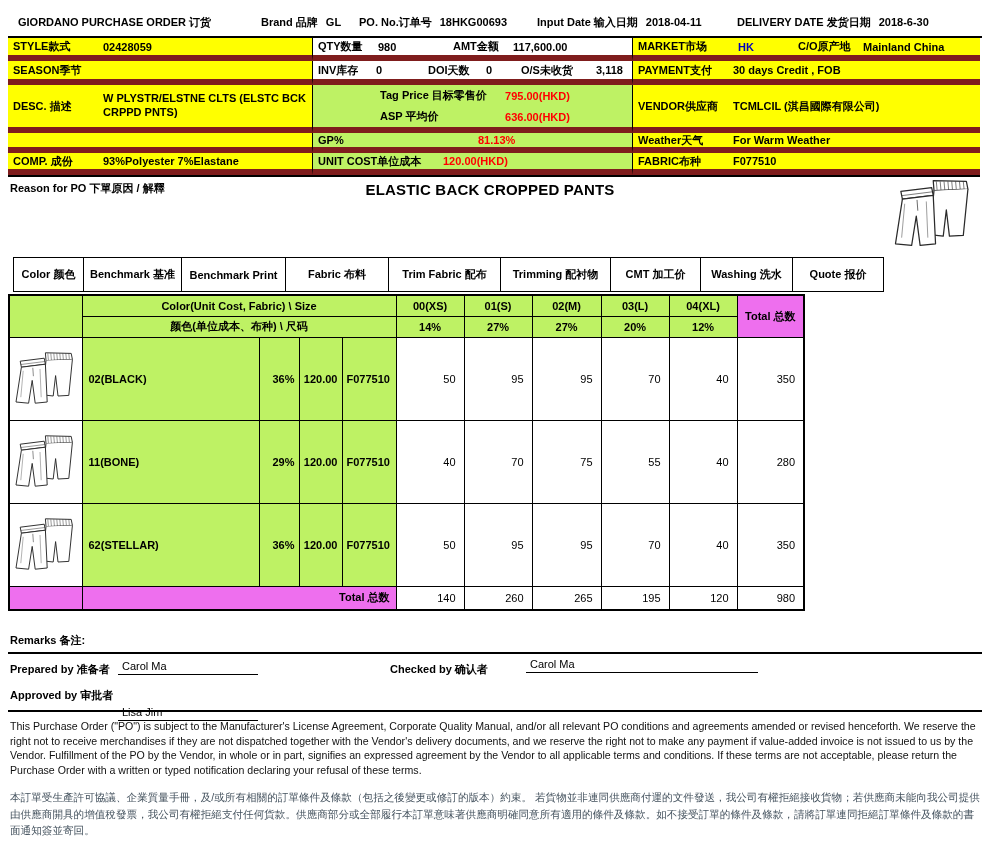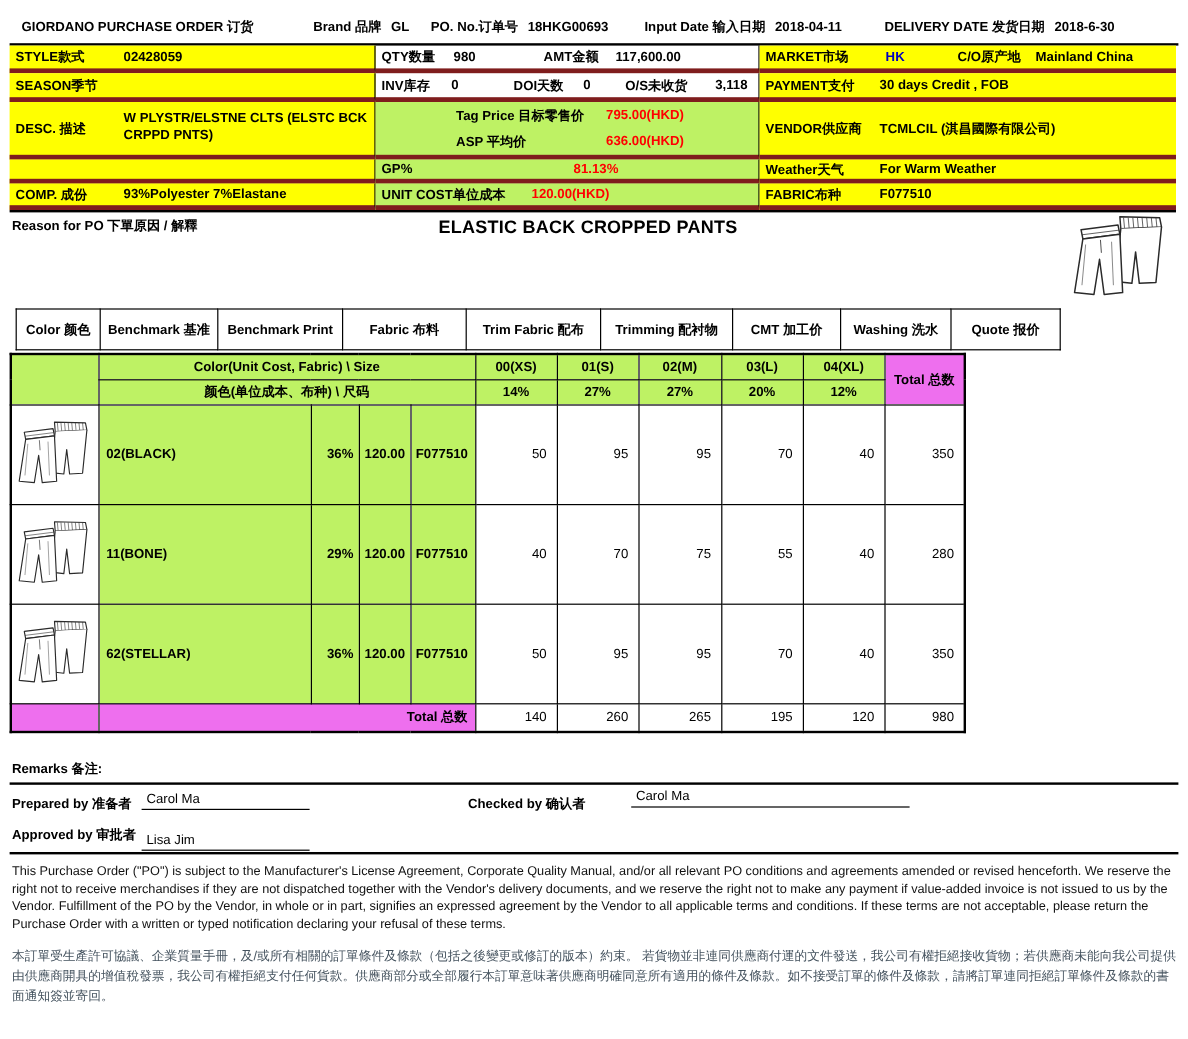--- a/index.html
+++ b/index.html
@@ -13,21 +13,21 @@
   .seg-title { width:243px; }
   .seg-brand { width:98px; }
   .seg-po    { width:178px; }
   .seg-input { width:200px; }
   .lbl-gap { display:inline-block; width:8px; }
 
   
   .spec { display:grid; grid-template-columns:305px 320px 347px;
           grid-template-rows:23px 24px 48px 20px 22px;
           width:972px; margin:0 0 0 8px; border-bottom:2px solid #000; font-size:11px; }
-  .spec > div { border-right:1px solid #000; border-bottom:4px solid #7f1d1d;
+  .spec > div { border-right:1px solid #000; border-bottom:6px solid #7f1d1d;
                 display:flex; align-items:center; font-weight:bold; overflow:hidden; white-space:nowrap; }
   .spec > div:nth-child(3n) { border-right:none; }
   .yellow { background:#FFFF00; }
   .ivory  { background:#bef264; }
   .w90  { display:inline-block; width:90px;  margin-left:5px; }
   .w95  { display:inline-block; width:95px;  margin-left:5px; }
   .w100 { display:inline-block; width:100px; margin-left:5px; }
   .w125 { display:inline-block; width:125px; margin-left:5px; }
   .w160 { display:inline-block; width:160px; margin-left:5px; }
   .red  { color:#FF0000; }
@@ -332,21 +332,21 @@
 
     <div class="sigrow">
       <span class="sig-label" style="left:2px;top:4px">Prepared by 准备者</span>
       <span class="sig-value" style="left:110px;top:2px;width:140px">Carol Ma</span>
       <span class="sig-label" style="left:382px;top:4px">Checked by 确认者</span>
       <span class="sig-value" style="left:518px;top:0;width:232px">Carol Ma</span>
     </div>
 
     <div class="sigrow">
       <span class="sig-label" style="left:2px;top:2px">Approved by 审批者</span>
-      <span class="sig-value" style="left:110px;top:8px;width:140px">Lisa Jim</span>
+      <span class="sig-value" style="left:110px;top:20px;width:140px">Lisa Jim</span>
     </div>
 
     <div class="hr2"></div>
 
     <div class="terms-en">This Purchase Order ("PO") is subject to the Manufacturer's License Agreement, Corporate Quality Manual, and/or all relevant PO conditions and agreements amended or revised henceforth. We reserve the right not to receive merchandises if they are not dispatched together with the Vendor's delivery documents, and we reserve the right not to make any payment if value-added invoice is not issued to us by the Vendor. Fulfillment of the PO by the Vendor, in whole or in part, signifies an expressed agreement by the Vendor to all applicable terms and conditions. If these terms are not acceptable, please return the Purchase Order with a written or typed notification declaring your refusal of these terms.</div>
     <div class="terms-zh">本訂單受生產許可協議、企業質量手冊，及/或所有相關的訂單條件及條款（包括之後變更或修訂的版本）約束。 若貨物並非連同供應商付運的文件發送，我公司有權拒絕接收貨物；若供應商未能向我公司提供由供應商開具的增值稅發票，我公司有權拒絕支付任何貨款。供應商部分或全部履行本訂單意味著供應商明確同意所有適用的條件及條款。如不接受訂單的條件及條款，請將訂單連同拒絕訂單條件及條款的書面通知簽並寄回。</div>
   </div>
 
 </div>
 

